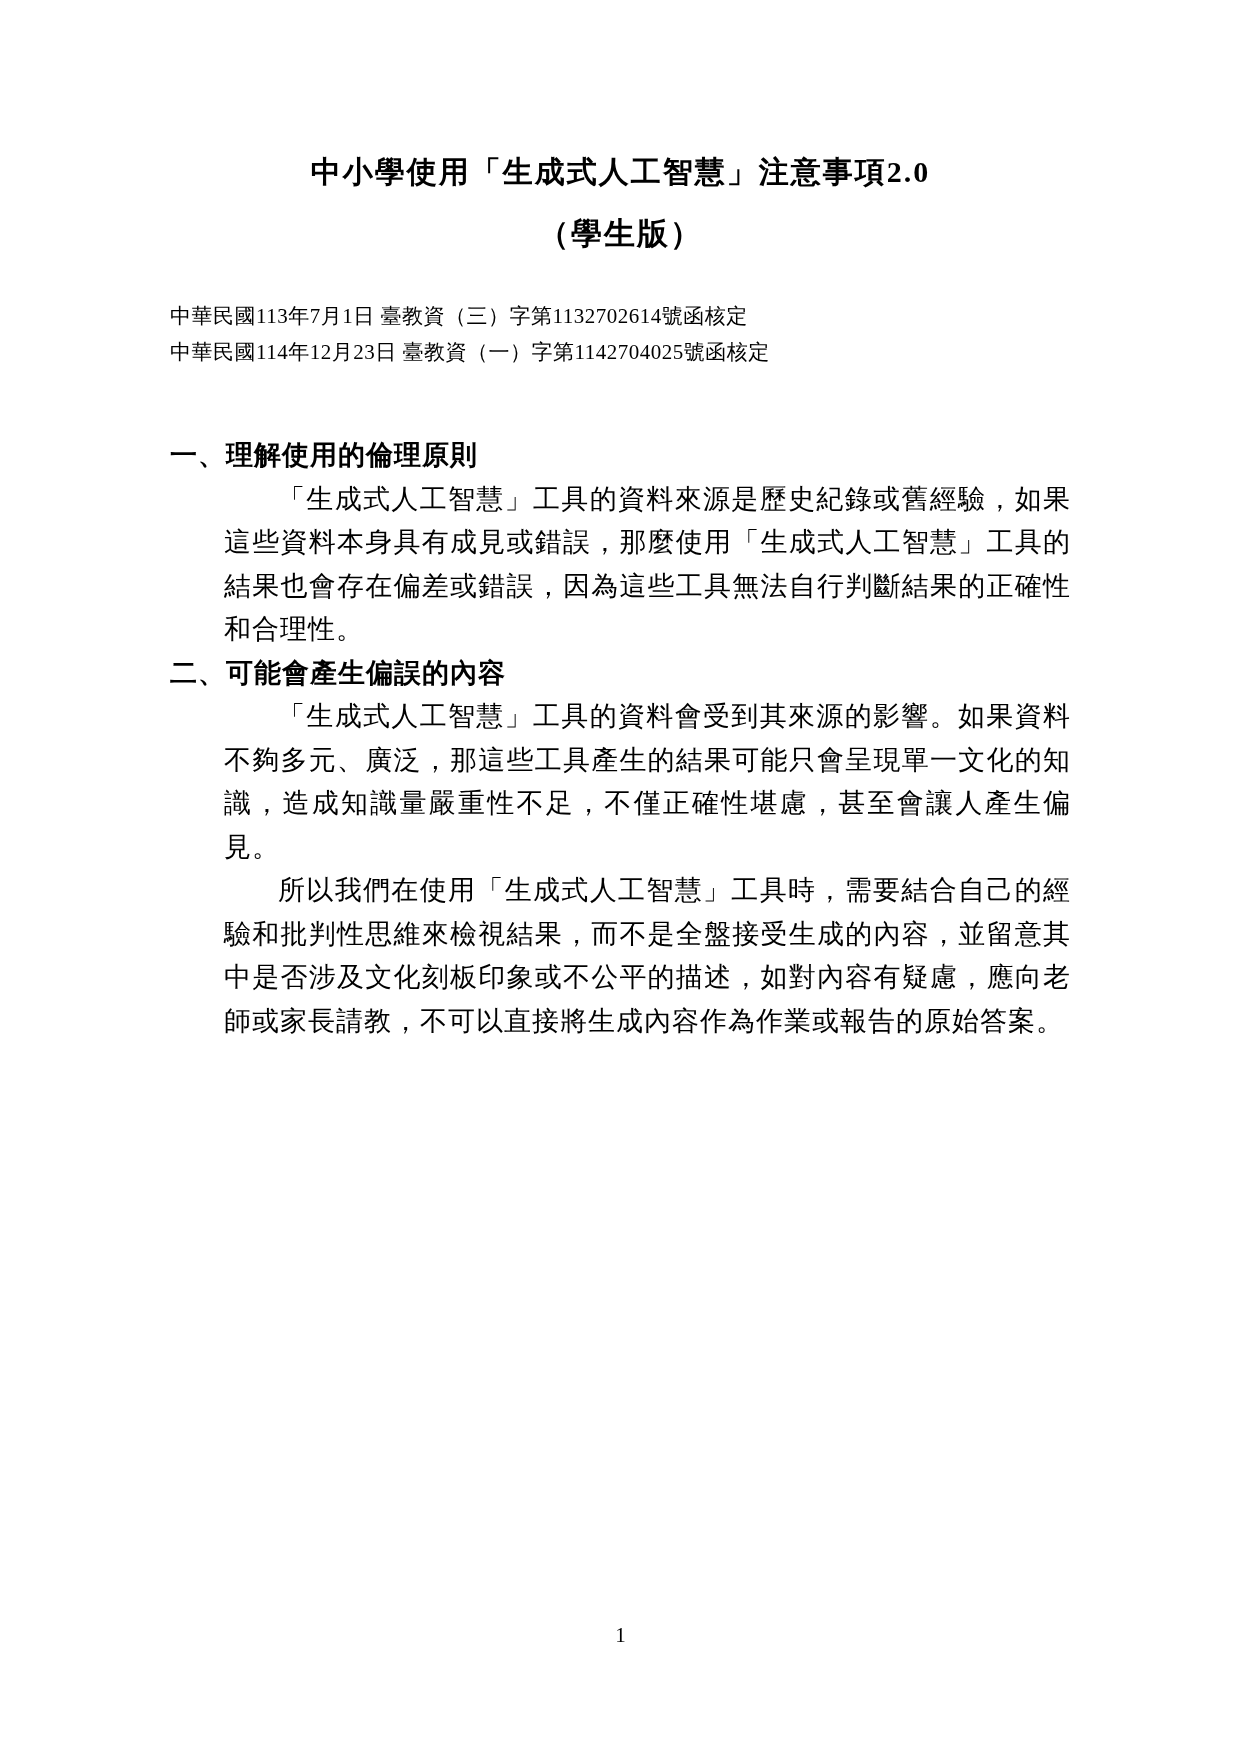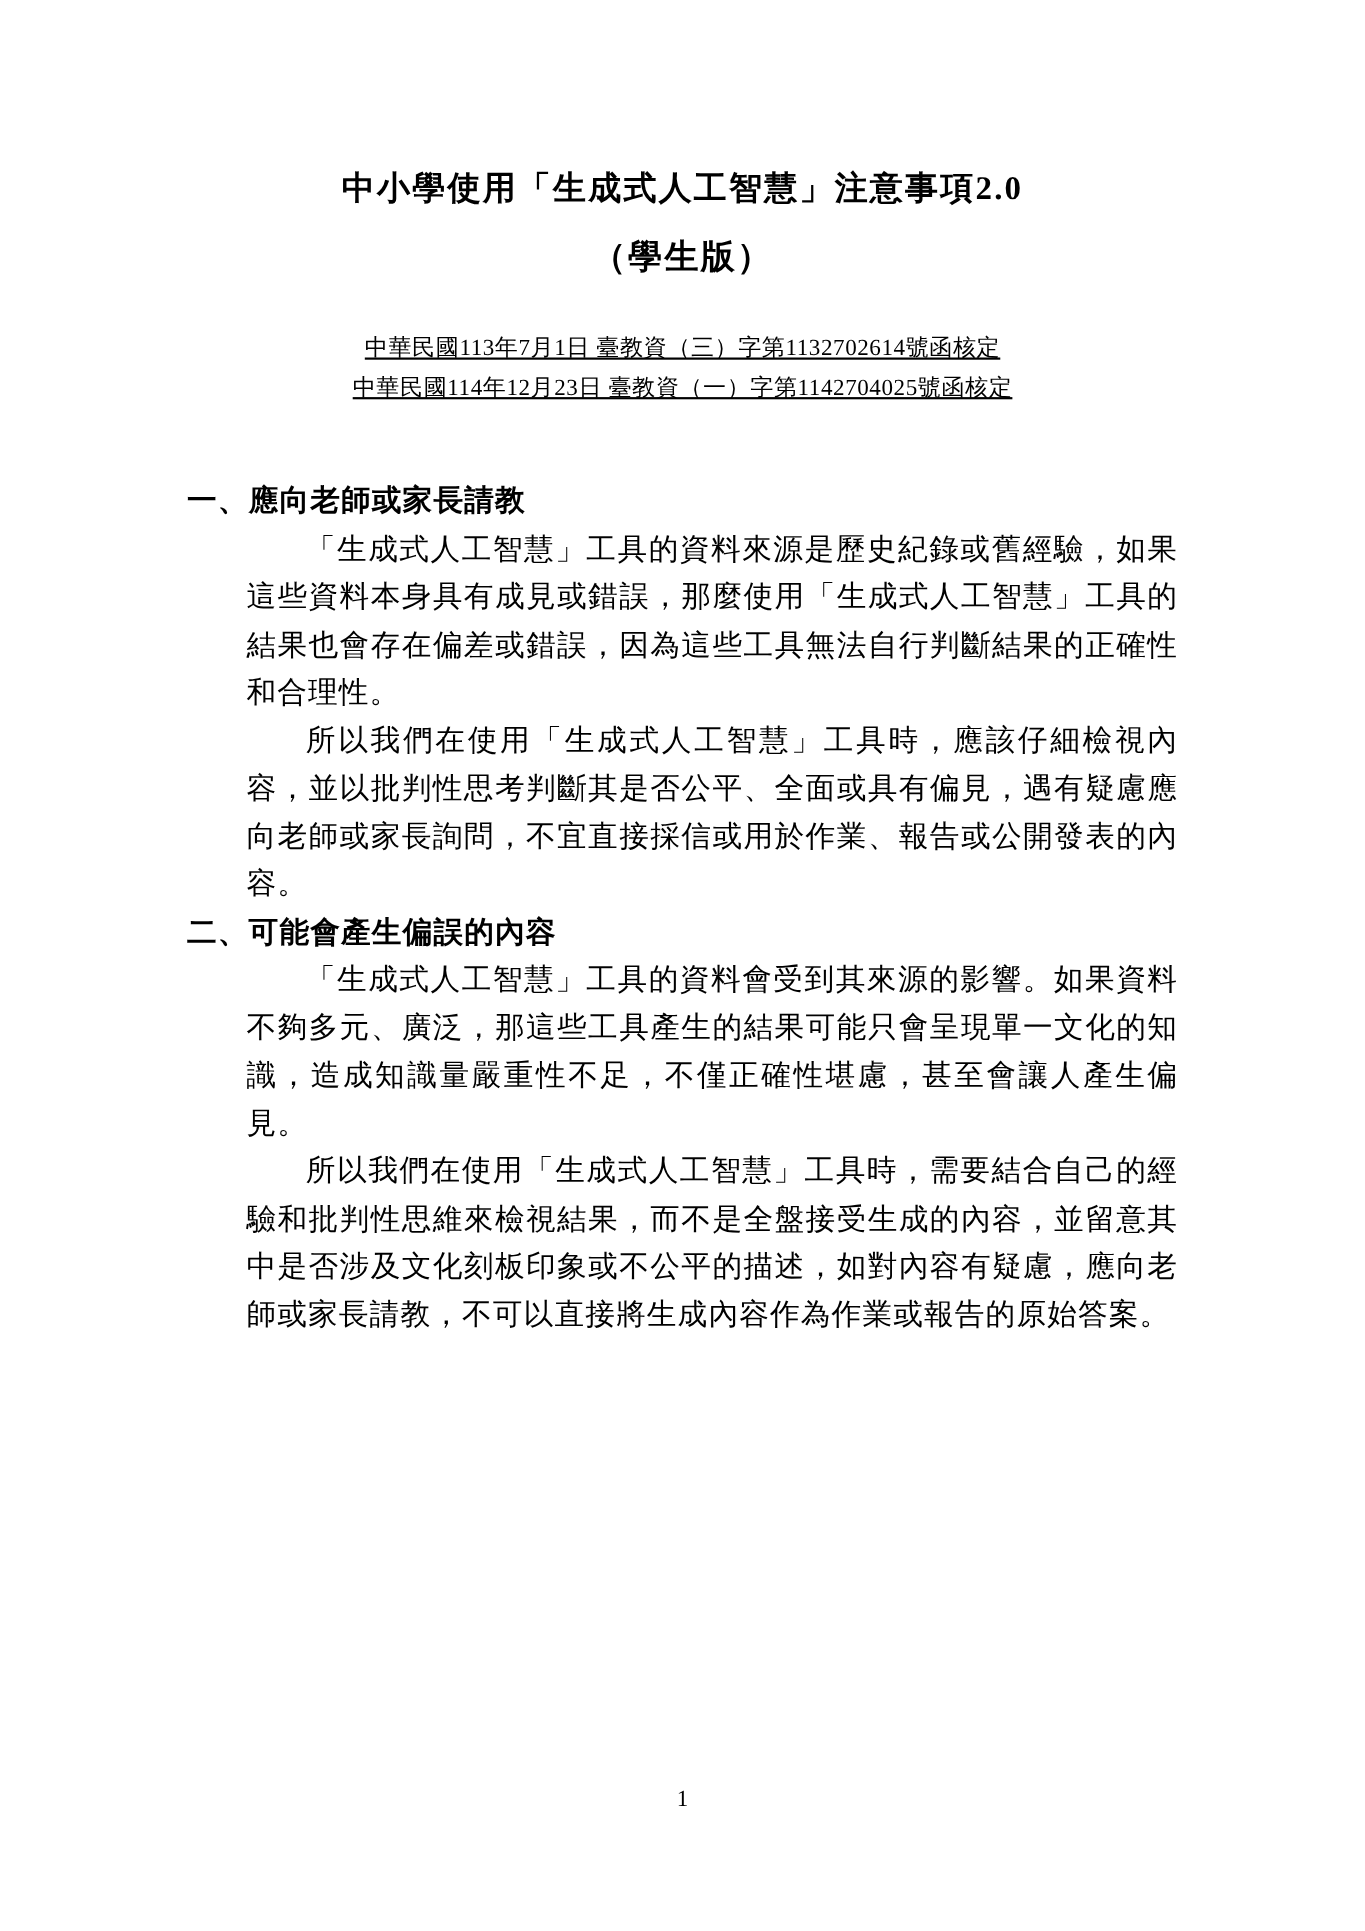--- a/index.html
+++ b/index.html
@@ -29,25 +29,24 @@
   .doc-subtitle {
     margin: 20px 0 0 0;
     font-size: 31px;
     line-height: 40px;
     font-weight: 700;
     text-align: center;
     letter-spacing: 2px;
   }
   .approvals {
     margin-top: 44px;
-    text-align: center;
+    text-align: left;
     font-size: 21px;
     line-height: 36px;
     letter-spacing: 0.5px;
-    text-decoration: underline;
   }
   .doc-body {
     margin-top: 64px;
     font-size: 27px;
     line-height: 43.5px;
     text-align: justify;
     text-justify: inter-character;
     letter-spacing: 1px;
   }
   .doc-body p {
@@ -88,23 +87,22 @@
 
   <div class="approvals">
     <div>中華民國113年7月1日 臺教資（三）字第1132702614號函核定</div>
     <div>中華民國114年12月23日 臺教資（一）字第1142704025號函核定</div>
   </div>
 
   <div class="doc-body">
 
 
     <div>
-      <p class="section-heading">一、應向老師或家長請教</p>
+      <p class="section-heading">一、理解使用的倫理原則</p>
       <p class="section-para">「生成式人工智慧」工具的資料來源是歷史紀錄或舊經驗，如果這些資料本身具有成見或錯誤，那麼使用「生成式人工智慧」工具的結果也會存在偏差或錯誤，因為這些工具無法自行判斷結果的正確性和合理性。</p>
-      <p class="section-para">所以我們在使用「生成式人工智慧」工具時，應該仔細檢視內容，並以批判性思考判斷其是否公平、全面或具有偏見，遇有疑慮應向老師或家長詢問，不宜直接採信或用於作業、報告或公開發表的內容。</p>
     </div>
 
     <div>
       <p class="section-heading">二、可能會產生偏誤的內容</p>
       <p class="section-para">「生成式人工智慧」工具的資料會受到其來源的影響。如果資料不夠多元、廣泛，那這些工具產生的結果可能只會呈現單一文化的知識，造成知識量嚴重性不足，不僅正確性堪慮，甚至會讓人產生偏見。</p>
       <p class="section-para">所以我們在使用「生成式人工智慧」工具時，需要結合自己的經驗和批判性思維來檢視結果，而不是全盤接受生成的內容，並留意其中是否涉及文化刻板印象或不公平的描述，如對內容有疑慮，應向老師或家長請教，不可以直接將生成內容作為作業或報告的原始答案。</p>
     </div>
 
   </div>
 

